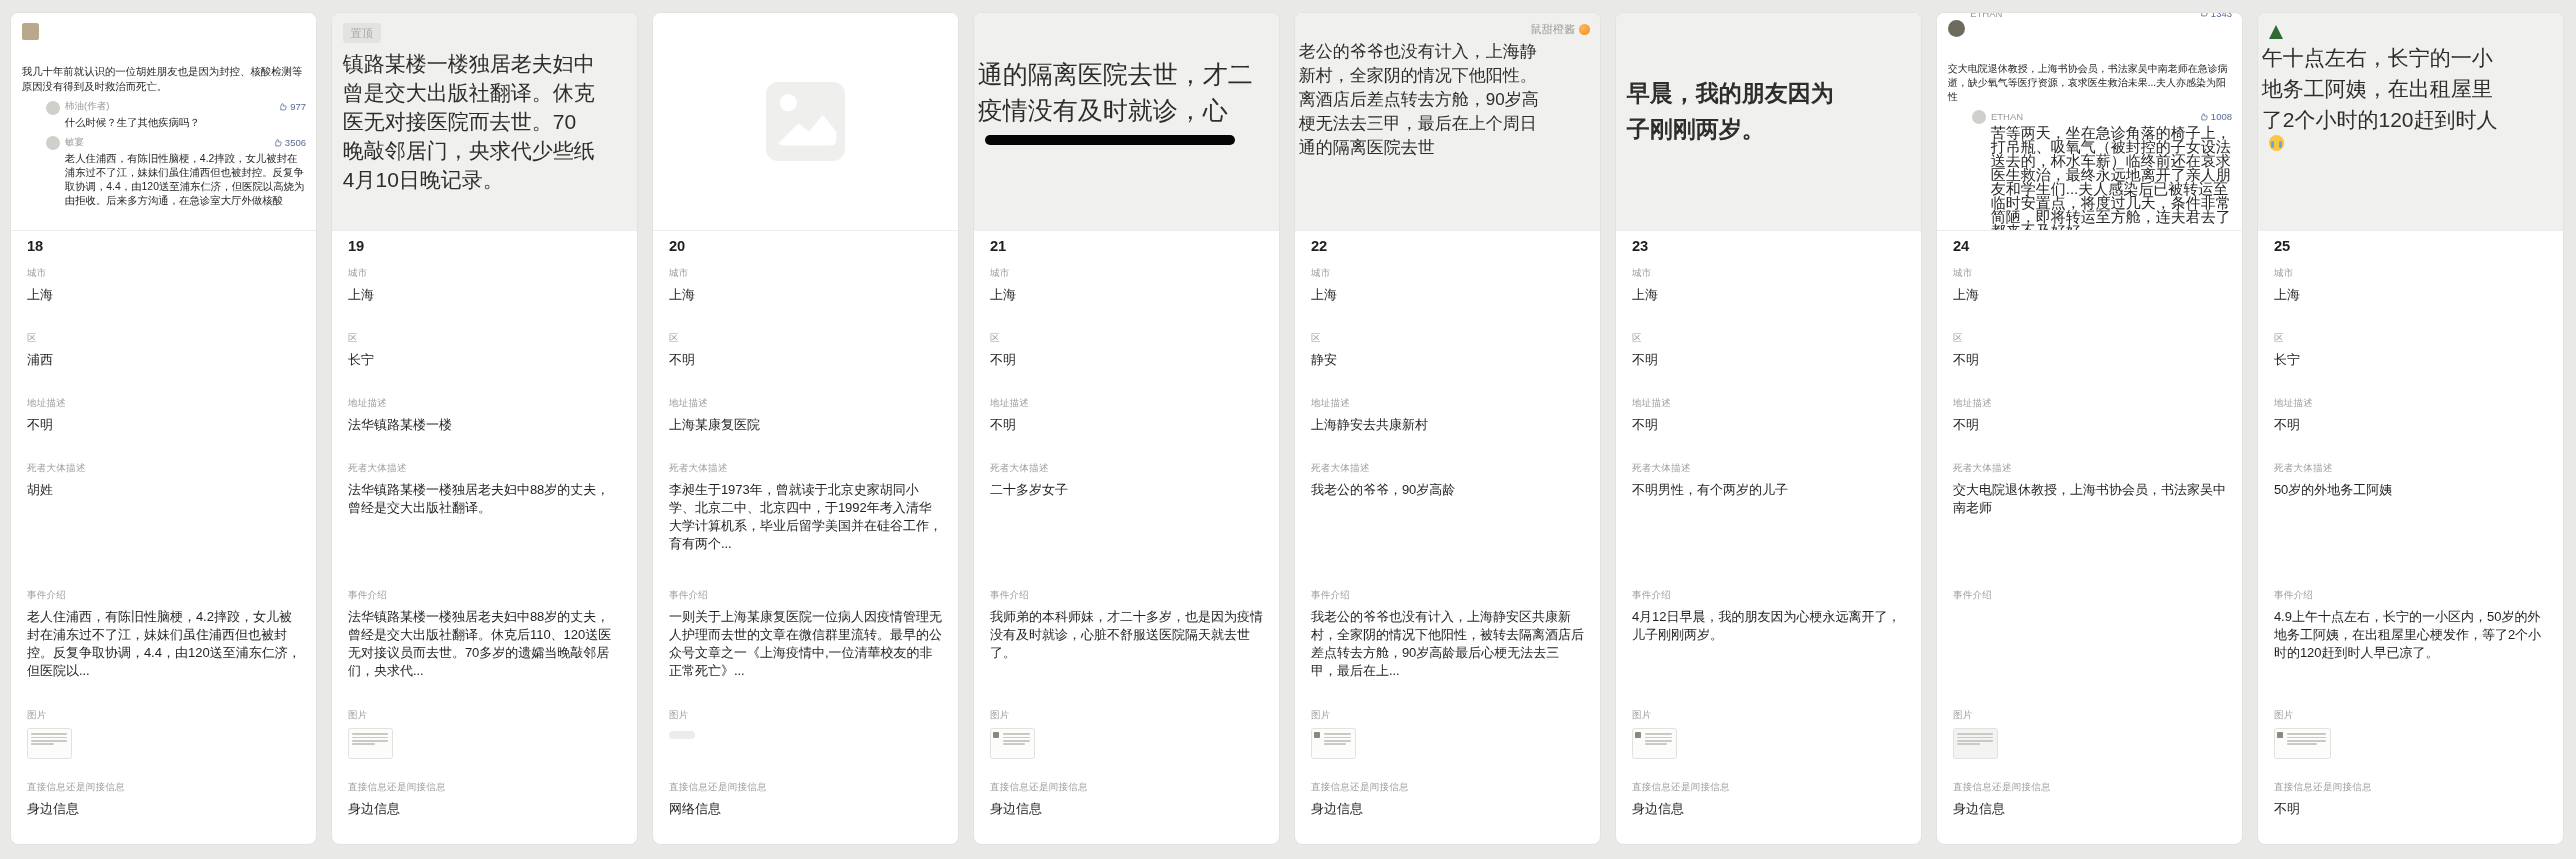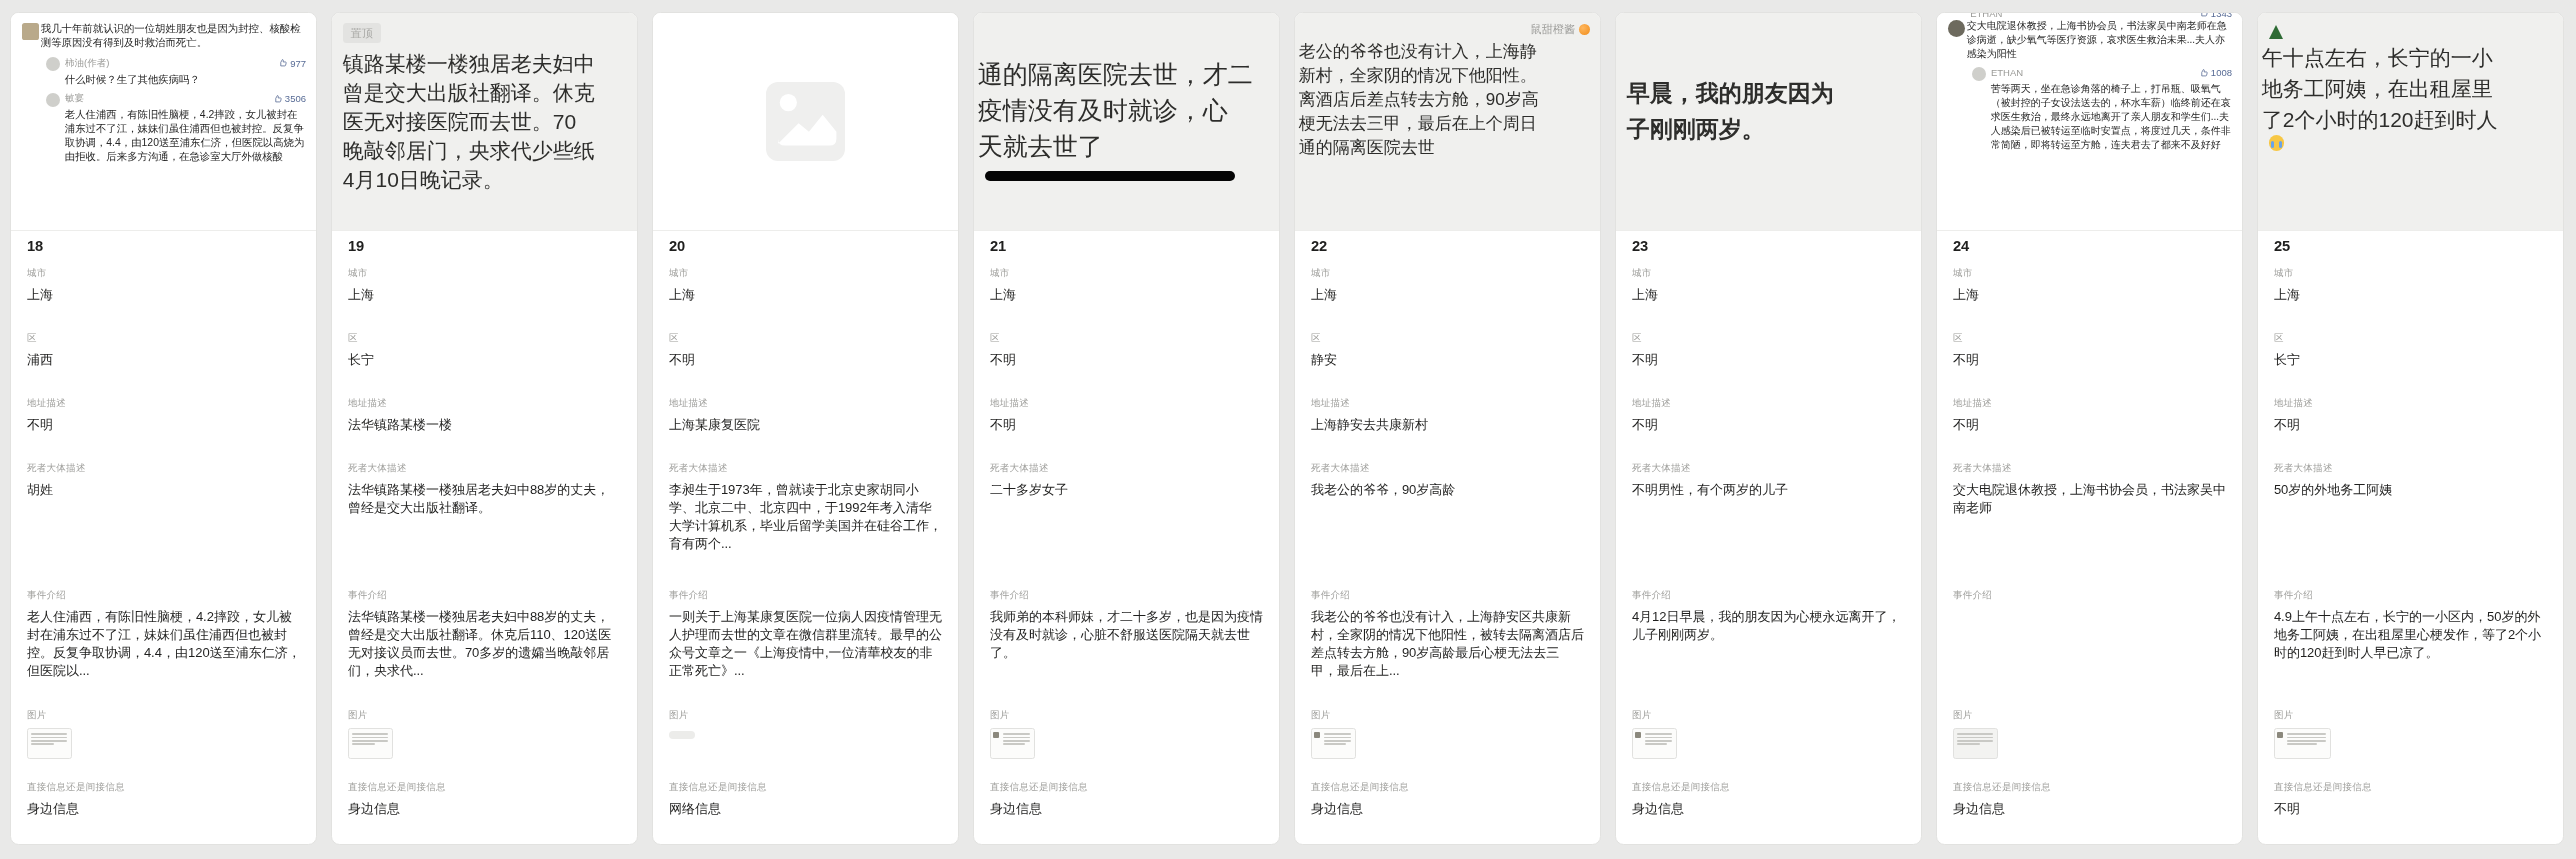--- a/index.html
+++ b/index.html
@@ -13,21 +13,21 @@
   .card{
     width:307px;min-width:307px;height:833px;
     background:#ffffff;border:0.9px solid #e2e2e0;border-radius:8.6px;
     overflow:hidden;display:flex;flex-direction:column;box-sizing:border-box;
   }
   
   .shot{height:218px;min-height:218px;border-bottom:0.9px solid #ededeb;overflow:hidden;position:relative;box-sizing:border-box;}
   .shot-white{background:#ffffff;}
   .shot-gray{background:#f0f0ee;}
   .shot-pad{padding:8.6px 10.4px;}
-  .wc-main{display:flex;gap:2px;}
+  .wc-main{display:flex;gap:25px;flex-direction:column;}
   .wc-avatar{width:17px;height:17px;border-radius:2.6px;background:#b9a98a;flex:none;margin-top:1.7px;}
   .wc-avatar.round{border-radius:50%;width:14px;height:14px;background:#cfcfcb;}
   .wc-avatar.dark{background:#6d6a5e;}
   .wc-maintext{font-size:10.4px;line-height:14.7px;color:#262626;}
   .wc-reply{margin-left:24px;margin-top:4.3px;}
   .wc-replyhead{display:flex;align-items:center;gap:5.2px;}
   .wc-name{font-size:9.5px;color:#9a9a97;}
   .wc-likes{margin-left:auto;font-size:9.5px;color:#576b95;display:flex;align-items:center;gap:2.6px;}
   .wc-replytext{font-size:10.4px;line-height:14px;color:#262626;margin-left:19px;margin-top:1.7px;}
   .thumbsvg{width:9.5px;height:9.5px;}
@@ -233,21 +233,20 @@
         <div class="fvalue">网络信息</div>
       </div>
     </div>
   </div>
 
   <div class="card">
     <div class="shot shot-gray">
         <div class="shot-pad" style="padding-top: 43px;">
           <div class="bigline cutleft" style="font-size: 25px; line-height: 36px;">通的隔离医院去世，才二</div>
           <div class="bigline cutleft" style="font-size: 25px; line-height: 36px;">疫情没有及时就诊，心</div>
-          <div class="bigline cutleft" style="font-size: 25px; line-height: 36px;">天就去世了</div>
           <div class="blackbar"></div>
         </div>
       </div>
     <div class="cbody">
       <div class="num">21</div>
       <div class="field f-city">
         <div class="flabel">城市</div>
         <div class="fvalue">上海</div>
       </div>
       <div class="field f-district">
@@ -408,21 +407,21 @@
             <div class="wc-replyhead">
               <div class="wc-avatar round"></div>
               <span class="wc-name">ETHAN</span>
               <span class="wc-likes">
                 <svg class="thumbsvg" viewBox="0 0 24 24" fill="none" stroke="#576b95" stroke-width="2">
                   <path d="M7 11v9M7 11l4-7c1.5 0 2.5 1 2.5 2.5L13 10h6c1 0 2 1 1.7 2.2l-1.5 6C19 19.3 18.2 20 17.2 20H7"></path>
                 </svg>
                 <span>1008</span>
               </span>
             </div>
-            <div class="wc-replytext" style="font-size: 10px; line-height: 14px;">苦等两天，坐在急诊角落的椅子上，打吊瓶、吸氧气（被封控的子女设法送去的，杯水车薪）临终前还在哀求医生救治，最终永远地离开了亲人朋友和学生们...夫人感染后已被转运至临时安置点，将度过几天，条件非常简陋，即将转运至方舱，连夫君去了都来不及好好</div>
+            <div class="wc-replytext" style="font-size: 15px; line-height: 14px;">苦等两天，坐在急诊角落的椅子上，打吊瓶、吸氧气（被封控的子女设法送去的，杯水车薪）临终前还在哀求医生救治，最终永远地离开了亲人朋友和学生们...夫人感染后已被转运至临时安置点，将度过几天，条件非常简陋，即将转运至方舱，连夫君去了都来不及好好</div>
           </div>
         </div>
       </div>
     <div class="cbody">
       <div class="num">24</div>
       <div class="field f-city">
         <div class="flabel">城市</div>
         <div class="fvalue">上海</div>
       </div>
       <div class="field f-district">

